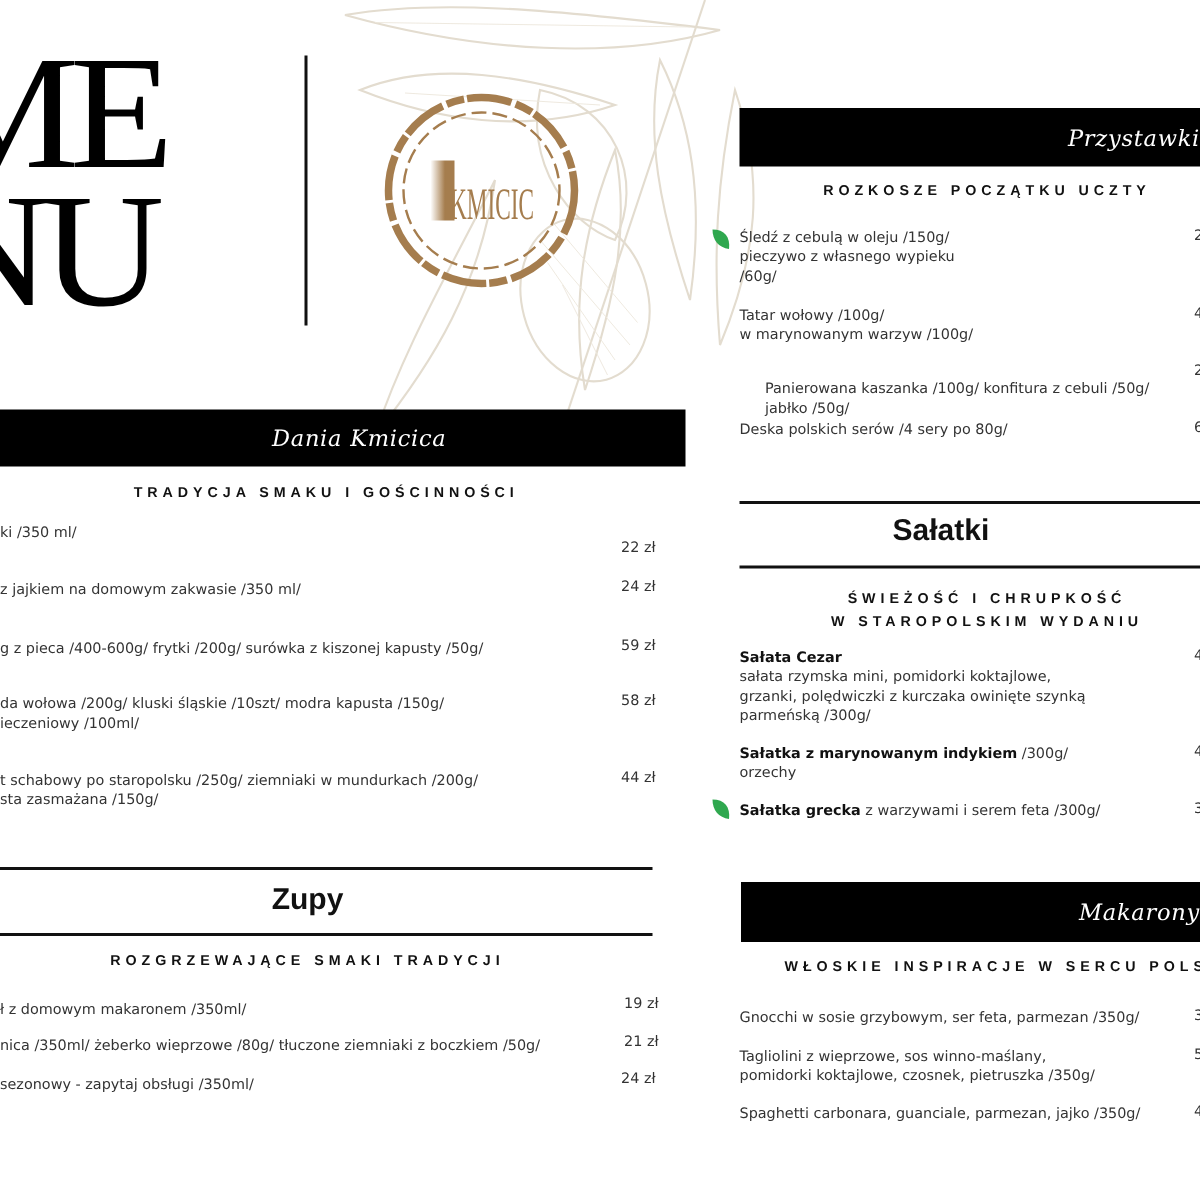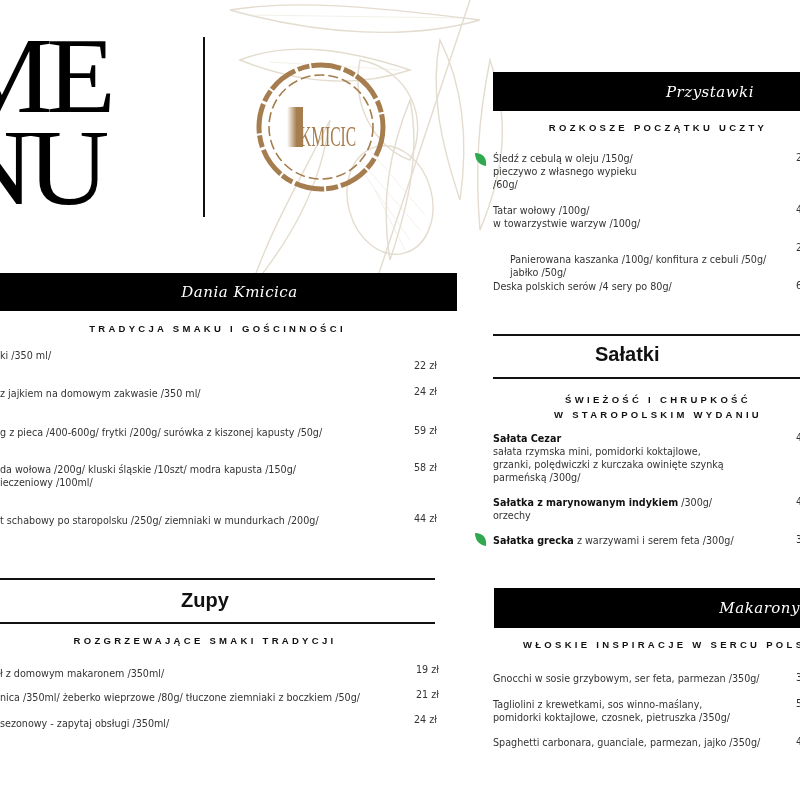--- a/index.html
+++ b/index.html
@@ -77,55 +77,56 @@
 <div class="price" style="left:414px;top:425px;text-align:center;">59 zł</div>
 
 <div class="item" style="left:0;top:463px;">
   <div>da wołowa /200g/ kluski śląskie /10szt/ modra kapusta /150g/</div>
   <div>ieczeniowy /100ml/</div>
 </div>
 <div class="price" style="left:414px;top:462px;">58 zł</div>
 
 <div class="item" style="left:0;top:514px;">
   <div>t schabowy po staropolsku /250g/ ziemniaki w mundurkach /200g/</div>
+  <div>sta zasmażana /150g/</div>
 </div>
 <div class="price" style="left:414px;top:513px;">44 zł</div>
 
 <div class="rule" style="left:0;top:578px;width:435px;"></div>
 <div class="plain-head" style="left:0;top:589px;width:410px;">Zupy</div>
 <div class="rule" style="left:0;top:622px;width:435px;"></div>
 <div class="subtitle" style="left:0;top:633px;width:410px;">ROZGRZEWAJĄCE SMAKI TRADYCJI</div>
 
 <div class="item" style="left:0;top:667px;">ł z domowym makaronem /350ml/</div>
 <div class="price" style="left:416px;top:664px;">19 zł</div>
 
 <div class="item" style="left:0;top:691px;">nica /350ml/ żeberko wieprzowe /80g/ tłuczone ziemniaki z boczkiem /50g/</div>
 <div class="price" style="left:416px;top:689px;">21 zł</div>
 
 <div class="item" style="left:0;top:717px;">sezonowy - zapytaj obsługi /350ml/</div>
 <div class="price" style="left:414px;top:714px;">24 zł</div>
 
-<div class="section-bar" style="left:493px;top:72px;width:307px;height:39px;justify-content:center;padding-left:127px;box-sizing:border-box;">
+<div class="section-bar" style="left:493px;top:72px;width:307px;height:39px;justify-content:flex-end;padding-left:127px;box-sizing:border-box;">
   <span>Przystawki</span>
 </div>
 <div class="subtitle" style="left:493px;top:120px;width:330px;">ROZKOSZE POCZĄTKU UCZTY</div>
 
 <svg class="leaf" style="left:474px;top:152px;" viewBox="0 0 13 15">
   <path d="M1 1 C9 1 13 6 12 14 C5 13 1 8 1 1 Z" fill="#2fa84f"></path>
 </svg>
 <div class="item" style="left:493px;top:152px;">
   <div>Śledź z cebulą w oleju /150g/</div>
   <div>pieczywo z własnego wypieku</div>
   <div>/60g/</div>
 </div>
 <div class="price" style="left:796px;top:152px;">2</div>
 
 <div class="item" style="left:493px;top:204px;">
   <div>Tatar wołowy /100g/</div>
-  <div>w towarzystwie warzyw /100g/</div>
+  <div>w marynowanym warzyw /100g/</div>
 </div>
 <div class="price" style="left:796px;top:204px;">4</div>
 
 <div class="item" style="left:510px;top:242px;margin-top:11px;">
   <div>Panierowana kaszanka /100g/ konfitura z cebuli /50g/</div>
   <div>jabłko /50g/</div>
 </div>
 <div class="price" style="left:796px;top:242px;">2</div>
 
 <div class="item" style="left:493px;top:280px;">Deska polskich serów  /4 sery po 80g/</div>
@@ -165,19 +166,19 @@
 
 <div class="section-bar" style="left:494px;top:588px;width:306px;height:40px;justify-content:flex-end;padding-left:135px;box-sizing:border-box;">
   <span>Makarony</span>
 </div>
 <div class="subtitle" style="left:523px;top:637px;width:300px;text-align:left;">WŁOSKIE INSPIRACJE W SERCU POLSKI</div>
 
 <div class="item" style="left:493px;top:672px;">Gnocchi w sosie grzybowym, ser feta, parmezan /350g/</div>
 <div class="price" style="left:796px;top:672px;">3</div>
 
 <div class="item" style="left:493px;top:698px;">
-  <div>Tagliolini z krewetkami,  sos winno-maślany,</div>
+  <div>Tagliolini z wieprzowe,  sos winno-maślany,</div>
   <div>pomidorki koktajlowe, czosnek, pietruszka /350g/</div>
 </div>
 <div class="price" style="left:796px;top:698px;">5</div>
 
 <div class="item" style="left:493px;top:736px;">Spaghetti carbonara, guanciale, parmezan, jajko /350g/</div>
 <div class="price" style="left:796px;top:736px;">4</div>
 
 </body></html>

